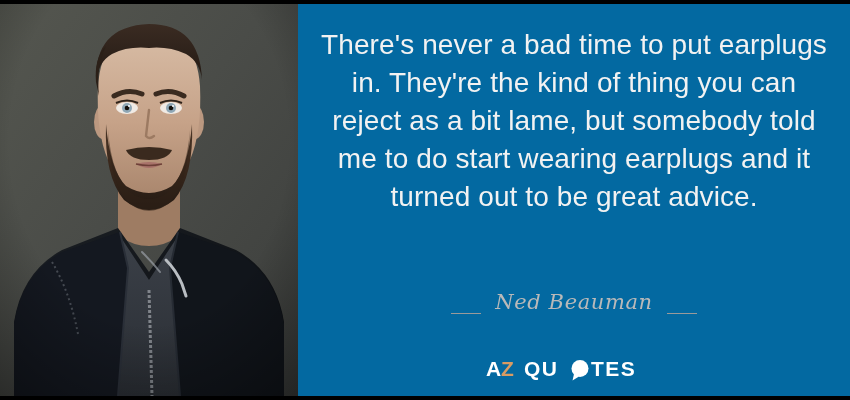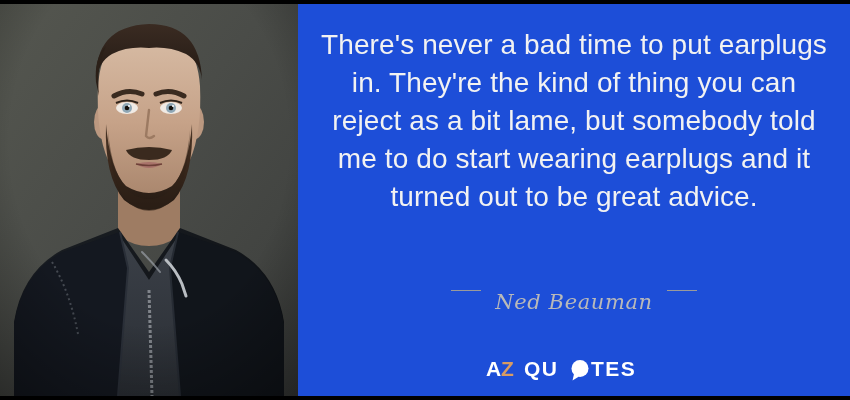--- a/index.html
+++ b/index.html
@@ -31,21 +31,21 @@
   }
   .photo-svg { display: block; width: 298px; height: 392px; }
 
   
   .text-panel {
     position: absolute;
     left: 298px;
     top: 4px;
     width: 552px;
     height: 392px;
-    background: #1d4ed8;
+    background: #0369a1;
   }
 
   .quote-text {
     position: absolute;
     left: 18px;
     top: 22px;
     width: 516px;
     text-align: center;
     color: #f2f2f2;
     font-size: 28px;
@@ -54,21 +54,21 @@
     letter-spacing: 0.1px;
     white-space: pre-wrap;
   }
 
   .attribution {
     position: absolute;
     left: 0;
     top: 286px;
     width: 552px;
     display: flex;
-    align-items: flex-start;
+    align-items: flex-end;
     justify-content: center;
     gap: 14px;
   }
   .attr-dash {
     display: block;
     width: 30px;
     height: 1px;
     background: #9a9a9a;
   }
   .attr-name {

